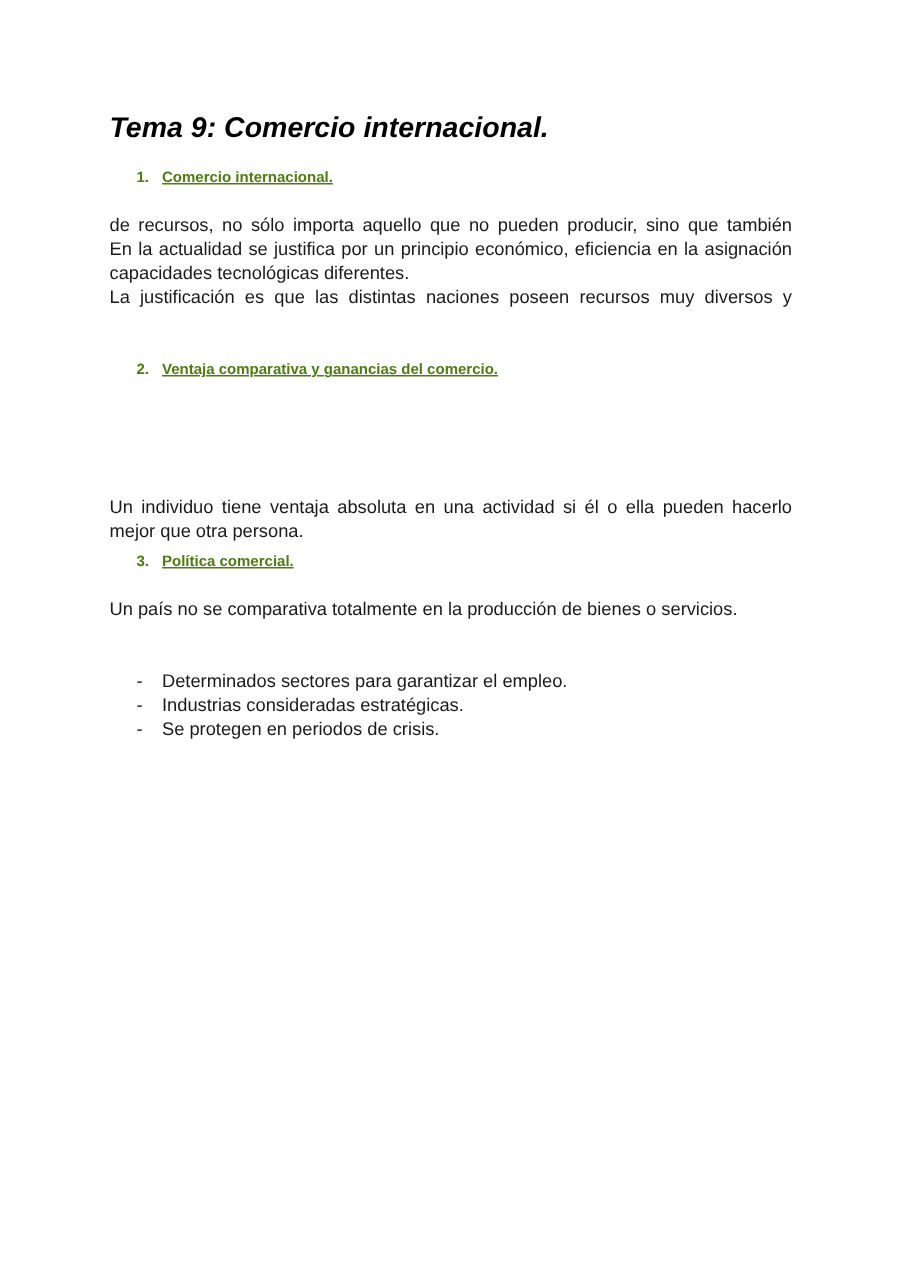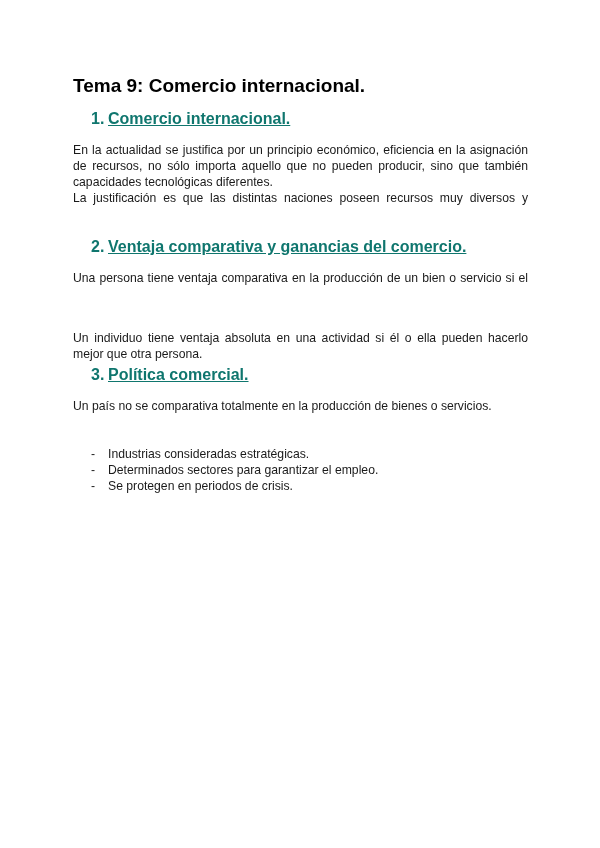--- a/index.html
+++ b/index.html
@@ -6,24 +6,25 @@
   body { width: 600px; height: 848px; position: relative; overflow: hidden; }
   .page {
     position: absolute; left: 73px; top: 0; width: 455px;
     font-family: "Liberation Sans", sans-serif; color: #1a1a1a;
     font-size: 12.2px; line-height: 16px;
   }
   .title {
     position: absolute; left: 0; top: 74px; margin: 0;
     font-size: 19px; font-weight: bold; line-height: 24px; color: #000;
     white-space: nowrap;
+    font-style: italic;
   }
   .heading {
     position: absolute; left: 18px; margin: 0;
-    font-size: 16px; font-weight: bold; line-height: 16px; color: #0f766e;
+    font-size: 10px; font-weight: bold; line-height: 16px; color: #4d7c0f;
     white-space: nowrap;
   }
   .heading .num { display: inline-block; width: 17px; }
   .heading .txt { text-decoration: underline; }
   .para {
     position: absolute; left: 0; width: 455px; margin: 0;
     text-align: justify;
   }
   .para .line { display: block; }
   .para .line.j { text-align: justify; text-align-last: justify; }
@@ -36,46 +37,45 @@
 
 <div class="page">
 
   <h1 class="title">Tema 9: Comercio internacional.</h1>
 
   <h2 class="heading" style="top:111px">
     <span class="num">1.</span><span class="txt">Comercio internacional.</span>
   </h2>
 
   <div class="para" style="top:142px">
+    <span class="line j">de recursos, no sólo importa aquello que no pueden producir, sino que también</span>
     <span class="line j">En la actualidad se justifica por un principio económico, eficiencia en la asignación</span>
-    <span class="line j">de recursos, no sólo importa aquello que no pueden producir, sino que también</span>
     <span class="line">capacidades tecnológicas diferentes.</span>
     <span class="line j">La justificación es que las distintas naciones poseen recursos muy diversos y</span>
   </div>
 
   <h2 class="heading" style="top:239px">
     <span class="num">2.</span><span class="txt">Ventaja comparativa y ganancias del comercio.</span>
   </h2>
 
   <div class="para" style="top:270px">
-    <span class="line j">Una persona tiene ventaja comparativa en la producción de un bien o servicio si el</span>
   </div>
 
   <div class="para" style="top:330px">
     <span class="line j">Un individuo tiene ventaja absoluta en una actividad si él o ella pueden hacerlo</span>
     <span class="line">mejor que otra persona.</span>
   </div>
 
   <h2 class="heading" style="top:367px">
     <span class="num">3.</span><span class="txt">Política comercial.</span>
   </h2>
 
   <div class="para" style="top:398px">
     <span class="line">Un país no se comparativa totalmente en la producción de bienes o servicios.</span>
   </div>
 
   <ul class="bullets" style="top:446px">
+    <li><span class="dash">-</span><span>Determinados sectores para garantizar el empleo.</span></li>
     <li><span class="dash">-</span><span>Industrias consideradas estratégicas.</span></li>
-    <li><span class="dash">-</span><span>Determinados sectores para garantizar el empleo.</span></li>
     <li><span class="dash">-</span><span>Se protegen en periodos de crisis.</span></li>
   </ul>
 
 </div>
 
 </body></html>

